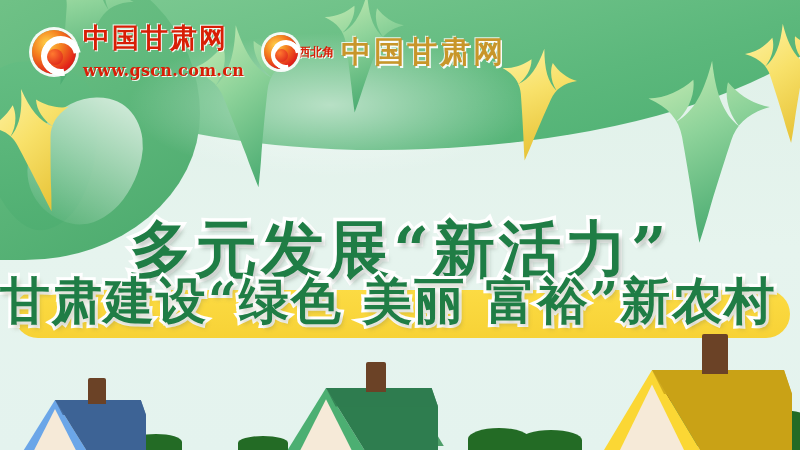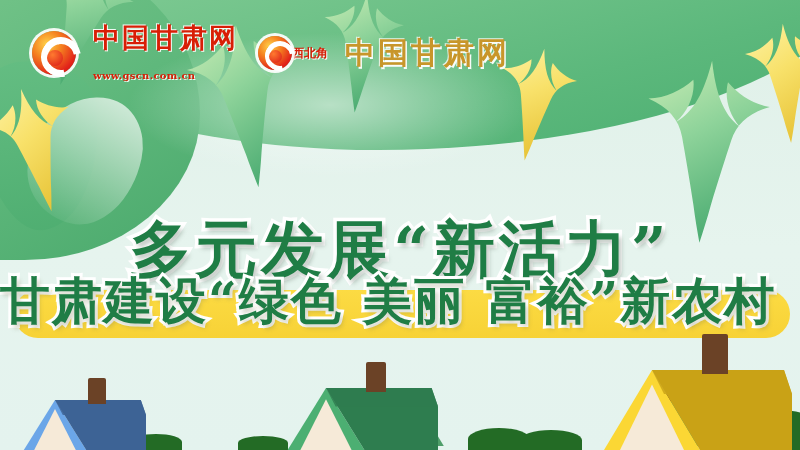--- a/index.html
+++ b/index.html
@@ -100,26 +100,26 @@
   .logo-mark.small::after{left:11px;top:14px;width:13px;height:13px;}
 
   .brand-cn{
     font-family:"DejaVu Serif","Liberation Serif",serif;
     font-weight:bold;font-size:27px;letter-spacing:2px;
     color:#d81e06;line-height:1;
     text-shadow:1px 1px 0 rgba(255,255,255,.95),-1px -1px 0 rgba(255,255,255,.9);
   }
   .brand-url{
     font-family:"DejaVu Serif","Liberation Serif",serif;
-    font-weight:bold;font-size:10px;letter-spacing:.3px;
-    color:#d81e06;margin-top:19px;
+    font-weight:bold;font-size:16px;letter-spacing:.3px;
+    color:#d81e06;margin-top:10px;
     text-shadow:1px 1px 0 rgba(255,255,255,.9);
   }
   .brand-block{display:flex;flex-direction:column;align-items:flex-start;}
-  .logo-group{display:flex;align-items:center;gap:17px;}
+  .logo-group{display:flex;align-items:center;gap:7px;}
   .mark-col{display:flex;align-items:center;}
   .mark-caption{
     font-family:"DejaVu Serif","Liberation Serif",serif;
     font-weight:bold;font-size:12px;color:#d81e06;margin-top:1px;
     text-shadow:1px 1px 0 rgba(255,255,255,.95);
   }
   .brand-app{
     font-family:"DejaVu Serif","Liberation Serif",serif;
     font-weight:bold;font-size:30px;letter-spacing:3px;
     color:#c8962a;line-height:1;

